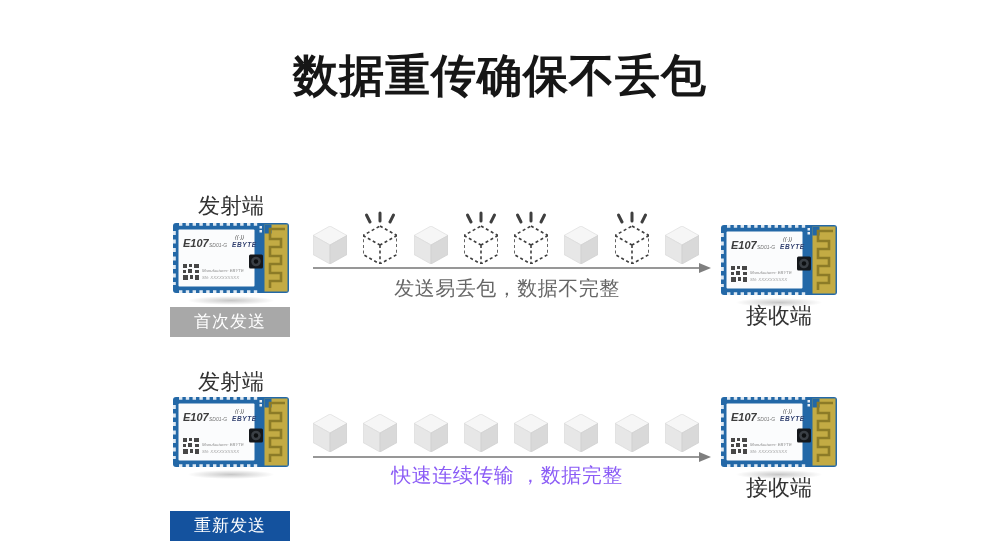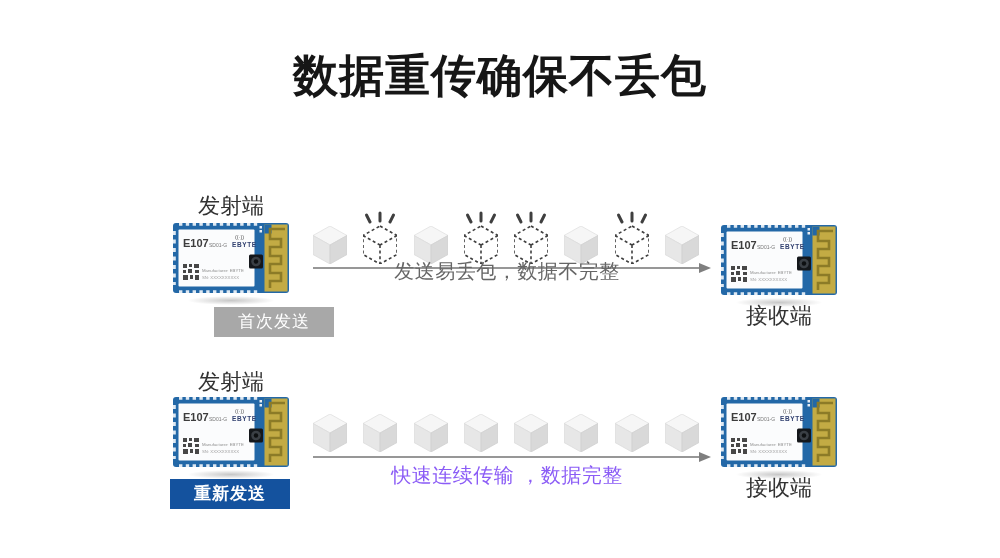--- a/index.html
+++ b/index.html
@@ -12,21 +12,21 @@
     font-size:45px;font-weight:700;color:#161616;letter-spacing:1px;
   }
   .subtitle{
     position:absolute;left:0;top:114px;width:1000px;text-align:center;
     font-size:21px;color:#2b2b2b;letter-spacing:0.5px;
   }
   .side-label{
     position:absolute;width:118px;text-align:center;
     font-size:22px;color:#333;
   }
-  .module-slot{position:absolute;width:118px;height:72px;}
+  .module-slot{position:absolute;width:118px;height:72px;font-style:italic;}
   .module-shadow{
     position:absolute;width:88px;height:9px;
     background:radial-gradient(ellipse at center, rgba(0,0,0,0.22) 0%, rgba(0,0,0,0.0) 70%);
   }
   .badge{
     position:absolute;width:120px;height:30px;line-height:30px;
     text-align:center;color:#fff;font-size:17px;letter-spacing:1px;
   }
   .packet-track{
     position:absolute;left:313px;width:386px;height:55px;
@@ -70,21 +70,21 @@
     <circle cx="84" cy="39.5" r="4.8" fill="#3a3f45"></circle>
     <circle cx="84" cy="39.5" r="2.2" fill="#0d0f11"></circle>
     <rect x="92.5" y="2.5" width="23" height="67" fill="#c3ab44"></rect>
     <rect x="92.5" y="2.5" width="7" height="9" fill="#2368a7"></rect>
     <path d="M113 7 H98 V17 H109 V25 H98 V34 H109 V42 H98 V51 H109 V59 H98 V66" fill="none" stroke="#8c7b27" stroke-width="2.6"></path>
     <rect x="87.5" y="4" width="2.5" height="2.5" fill="#e8eef5"></rect>
     <rect x="87.5" y="8" width="2.5" height="2.5" fill="#e8eef5"></rect>
   </svg>
 </div>
     <div class="module-shadow" style="left:187px;top:296px;"></div>
-    <div class="badge" style="left: 170px; top: 307px; background: rgb(168, 168, 168); margin-left: 44px;">首次发送</div>
+    <div class="badge" style="left: 170px; top: 307px; background: rgb(168, 168, 168);">首次发送</div>
 
     <div class="packet-track" style="top:209px;">
   <svg viewBox="0 0 34 38" width="34" height="38">
     <polygon points="17,0 34,9.5 17,19 0,9.5" fill="#f6f6f6" stroke="#e1e1e1" stroke-width="0.8"></polygon>
     <polygon points="0,9.5 17,19 17,38 0,28.5" fill="#e7e7e7" stroke="#dcdcdc" stroke-width="0.8"></polygon>
     <polygon points="34,9.5 17,19 17,38 34,28.5" fill="#d9d9d9" stroke="#d0d0d0" stroke-width="0.8"></polygon>
   </svg>
 
   <svg viewBox="0 -16 34 54" width="34" height="54">
     <g stroke="#3f3f3f" stroke-width="1.6" fill="none" stroke-dasharray="3 2.6">
@@ -147,21 +147,21 @@
   </svg>
 
   <svg viewBox="0 0 34 38" width="34" height="38">
     <polygon points="17,0 34,9.5 17,19 0,9.5" fill="#f6f6f6" stroke="#e1e1e1" stroke-width="0.8"></polygon>
     <polygon points="0,9.5 17,19 17,38 0,28.5" fill="#e7e7e7" stroke="#dcdcdc" stroke-width="0.8"></polygon>
     <polygon points="34,9.5 17,19 17,38 34,28.5" fill="#d9d9d9" stroke="#d0d0d0" stroke-width="0.8"></polygon>
   </svg>
 </div>
     <div class="arrow-line" style="top:267px;"></div>
     <div class="arrow-head" style="top:263px;"></div>
-    <div class="caption" style="top: 258px; color: rgb(102, 102, 102);">发送易丢包，数据不完整</div>
+    <div class="caption" style="top: 275px; color: rgb(102, 102, 102);">发送易丢包，数据不完整</div>
 
     <div class="module-slot" style="left:720px;top:224px;">
   <svg viewBox="0 0 118 72" width="118" height="72">
     <rect x="1" y="1" width="116" height="70" rx="3" fill="#2368a7"></rect>
     <line x1="7" y1="2.4" x2="88" y2="2.4" stroke="#dfe9f3" stroke-width="2.8" stroke-dasharray="3.4 3.4"></line>
     <line x1="7" y1="69.6" x2="88" y2="69.6" stroke="#dfe9f3" stroke-width="2.8" stroke-dasharray="3.4 3.4"></line>
     <line x1="2.4" y1="9" x2="2.4" y2="63" stroke="#dfe9f3" stroke-width="2.8" stroke-dasharray="4 4.5"></line>
     <rect x="6.5" y="7.5" width="76" height="57" rx="1" fill="#fbfcfd"></rect>
     <text x="11" y="25" font-size="11" font-weight="bold" fill="#3d3d3d">E107</text>
     <text x="37" y="25" font-size="5" fill="#777">SD01-G</text>
@@ -204,21 +204,21 @@
     <circle cx="84" cy="39.5" r="4.8" fill="#3a3f45"></circle>
     <circle cx="84" cy="39.5" r="2.2" fill="#0d0f11"></circle>
     <rect x="92.5" y="2.5" width="23" height="67" fill="#c3ab44"></rect>
     <rect x="92.5" y="2.5" width="7" height="9" fill="#2368a7"></rect>
     <path d="M113 7 H98 V17 H109 V25 H98 V34 H109 V42 H98 V51 H109 V59 H98 V66" fill="none" stroke="#8c7b27" stroke-width="2.6"></path>
     <rect x="87.5" y="4" width="2.5" height="2.5" fill="#e8eef5"></rect>
     <rect x="87.5" y="8" width="2.5" height="2.5" fill="#e8eef5"></rect>
   </svg>
 </div>
     <div class="module-shadow" style="left:187px;top:470px;"></div>
-    <div class="badge" style="left: 170px; top: 479px; background: rgb(20, 82, 158); font-weight: bold;">重新发送</div>
+    <div class="badge" style="left: 170px; top: 511px; background: rgb(20, 82, 158);">重新发送</div>
 
     <div class="packet-track" style="top:397px;">
   <svg viewBox="0 0 34 38" width="34" height="38">
     <polygon points="17,0 34,9.5 17,19 0,9.5" fill="#f6f6f6" stroke="#e1e1e1" stroke-width="0.8"></polygon>
     <polygon points="0,9.5 17,19 17,38 0,28.5" fill="#e7e7e7" stroke="#dcdcdc" stroke-width="0.8"></polygon>
     <polygon points="34,9.5 17,19 17,38 34,28.5" fill="#d9d9d9" stroke="#d0d0d0" stroke-width="0.8"></polygon>
   </svg>
 
   <svg viewBox="0 0 34 38" width="34" height="38">
     <polygon points="17,0 34,9.5 17,19 0,9.5" fill="#f6f6f6" stroke="#e1e1e1" stroke-width="0.8"></polygon>

